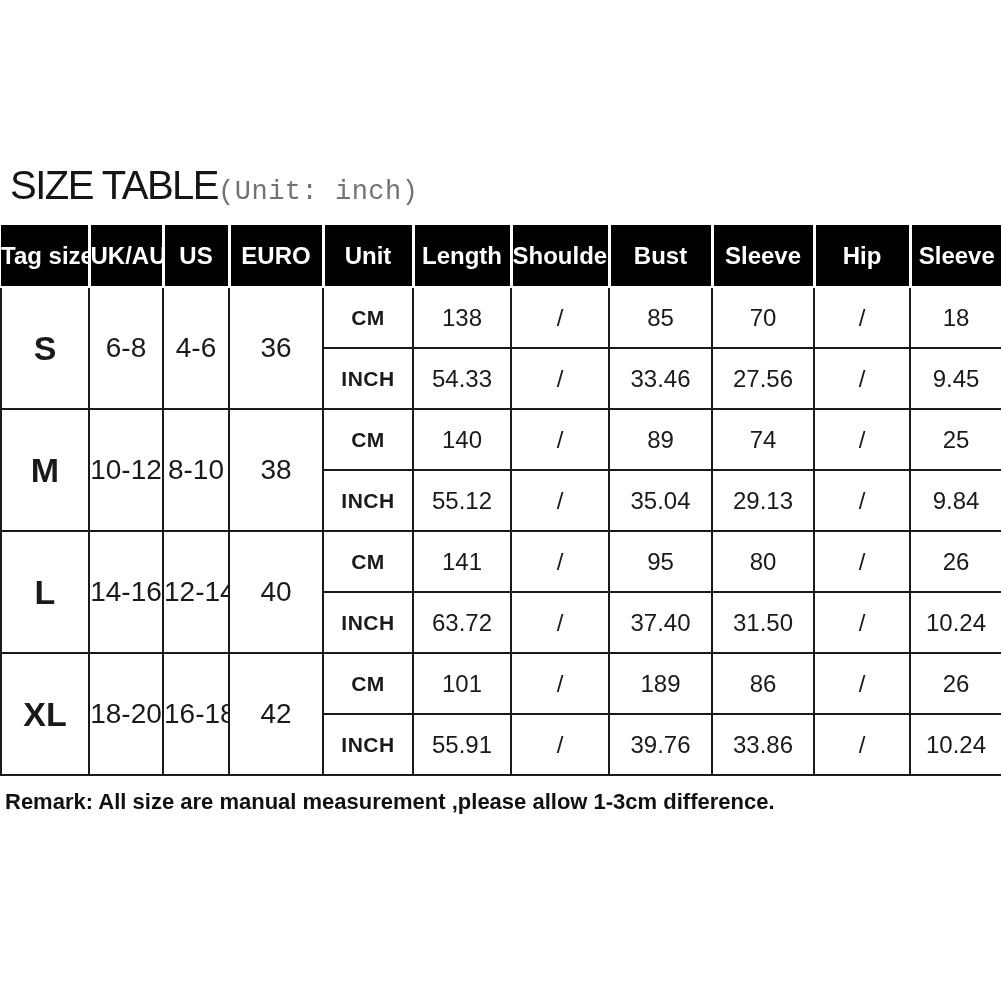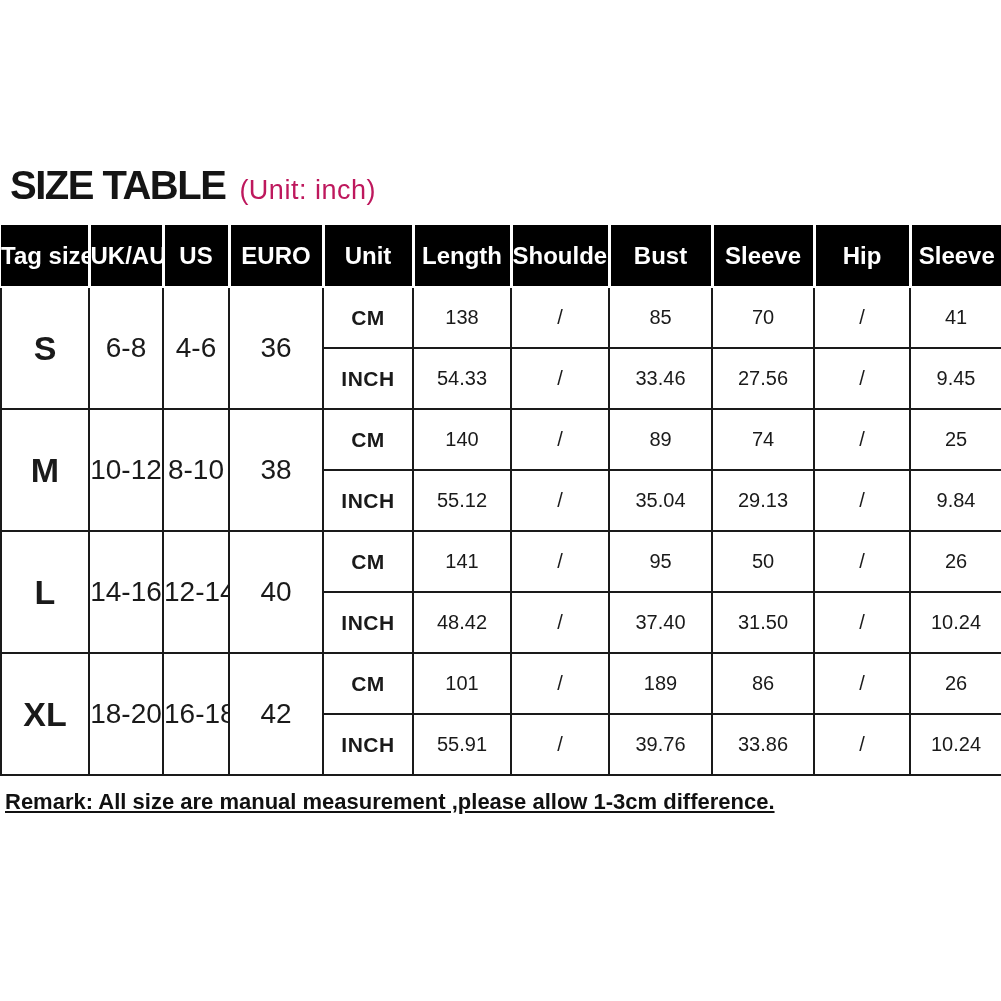--- a/index.html
+++ b/index.html
@@ -16,30 +16,30 @@
     overflow: hidden;
   }
   .title-block {
     position: absolute;
     top: 163px;
     left: 10px;
     white-space: nowrap;
   }
   .title-main {
     font-size: 40px;
-    font-weight: bold;
+    font-weight: normal;
     letter-spacing: -1.5px;
     color: #151515;
   }
   .title-unit {
     font-size: 27px;
     font-weight: normal;
-    color: #be185d;
-    margin-left: 14px;
+    color: #737373;
     letter-spacing: 0.5px;
+    font-family: Liberation Mono, monospace;
   }
   table.size-table {
     position: absolute;
     top: 225px;
     left: 0;
     width: 1001px;
     border-collapse: collapse;
     table-layout: fixed;
   }
   table.size-table td, table.size-table th {
@@ -63,30 +63,29 @@
   
   tbody td {
     height: 59px;
     border: 2px solid #1a1a1a;
     color: #1a1a1a;
     background: #ffffff;
   }
   td.sz   { font-size: 34px; font-weight: bold; }
   td.conv { font-size: 28px; font-weight: normal; }
   td.unit { font-size: 21px; font-weight: bold; letter-spacing: 0.5px; }
-  td.val  { font-size: 20px; font-weight: normal; }
+  td.val  { font-size: 24px; font-weight: normal; }
   .remark {
     position: absolute;
     top: 789px;
     left: 5px;
     font-size: 22px;
     font-weight: bold;
     color: #111111;
     white-space: nowrap;
-    text-decoration: underline;
   }
 </style>
 </head>
 <body>
 
 <div class="page">
 
   <div class="title-block">
     <span class="title-main">SIZE TABLE</span><span class="title-unit">(Unit: inch)</span>
   </div>
@@ -126,21 +125,21 @@
         <td class="sz" rowspan="2">S</td>
         <td class="conv" rowspan="2">6-8</td>
         <td class="conv" rowspan="2">4-6</td>
         <td class="conv" rowspan="2">36</td>
         <td class="unit">CM</td>
         <td class="val">138</td>
         <td class="val">/</td>
         <td class="val">85</td>
         <td class="val">70</td>
         <td class="val">/</td>
-        <td class="val">41</td>
+        <td class="val">18</td>
       </tr>
       <tr>
         <td class="unit">INCH</td>
         <td class="val">54.33</td>
         <td class="val">/</td>
         <td class="val">33.46</td>
         <td class="val">27.56</td>
         <td class="val">/</td>
         <td class="val">9.45</td>
       </tr>
@@ -170,27 +169,27 @@
 
       <tr>
         <td class="sz" rowspan="2">L</td>
         <td class="conv" rowspan="2">14-16</td>
         <td class="conv" rowspan="2">12-14</td>
         <td class="conv" rowspan="2">40</td>
         <td class="unit">CM</td>
         <td class="val">141</td>
         <td class="val">/</td>
         <td class="val">95</td>
-        <td class="val">50</td>
+        <td class="val">80</td>
         <td class="val">/</td>
         <td class="val">26</td>
       </tr>
       <tr>
         <td class="unit">INCH</td>
-        <td class="val">48.42</td>
+        <td class="val">63.72</td>
         <td class="val">/</td>
         <td class="val">37.40</td>
         <td class="val">31.50</td>
         <td class="val">/</td>
         <td class="val">10.24</td>
       </tr>
 
       <tr>
         <td class="sz" rowspan="2">XL</td>
         <td class="conv" rowspan="2">18-20</td>

